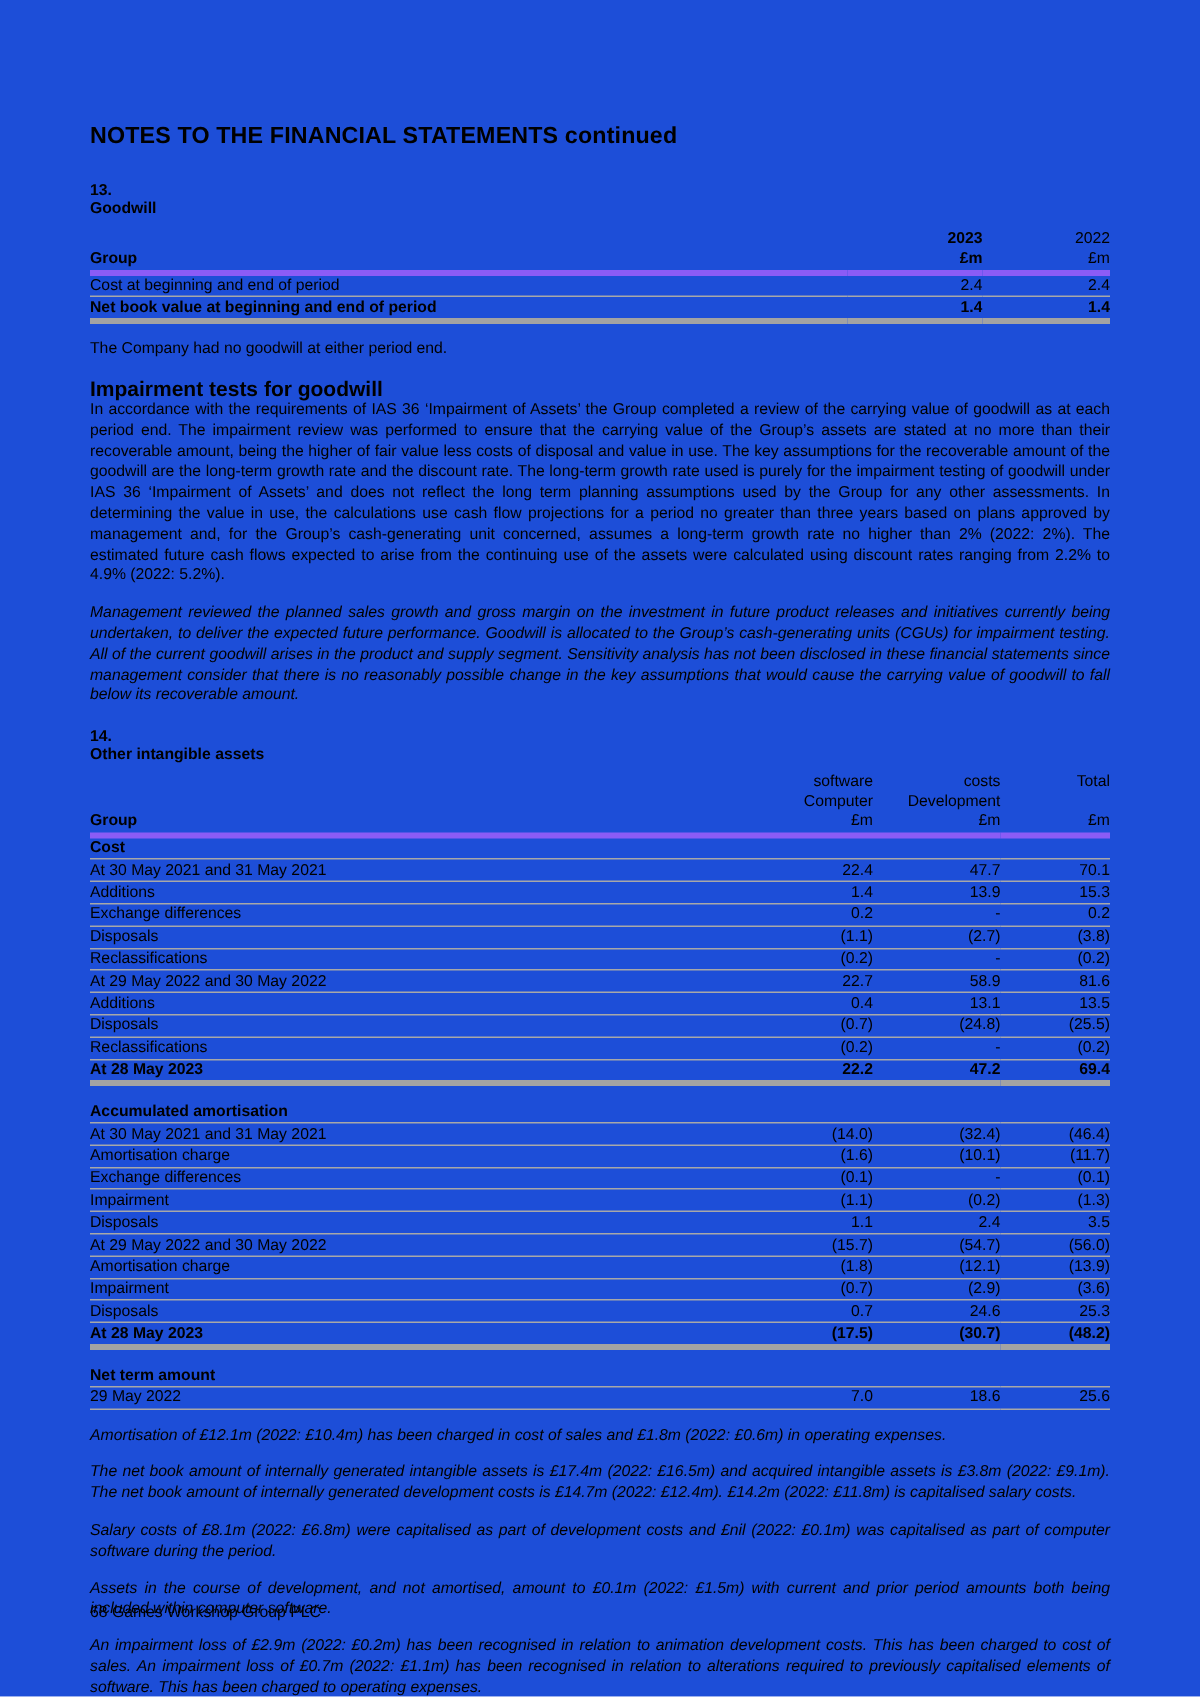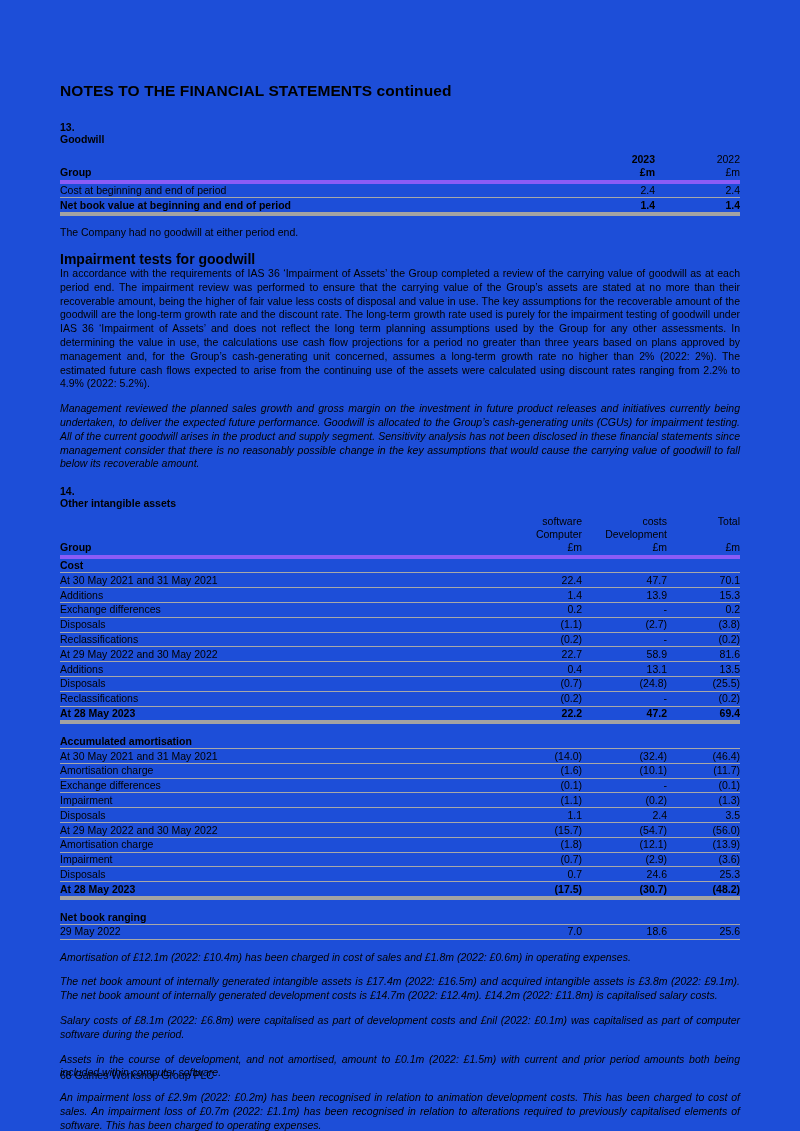--- a/index.html
+++ b/index.html
@@ -250,21 +250,21 @@
 
   <table class="fin mt10">
     <colgroup>
         <col>
         <col style="width:90px">
         <col style="width:85px">
         <col style="width:73px">
       </colgroup>
     <tbody>
       <tr>
-          <td class="b">Net book ranging</td>
+          <td class="b">Net term amount</td>
           <td></td>
           <td></td>
           <td></td>
         </tr>
       <tr>
           <td>29 May 2022</td>
           <td class="num">7.0</td>
           <td class="num">18.6</td>
           <td class="num">25.6</td>
         </tr>

